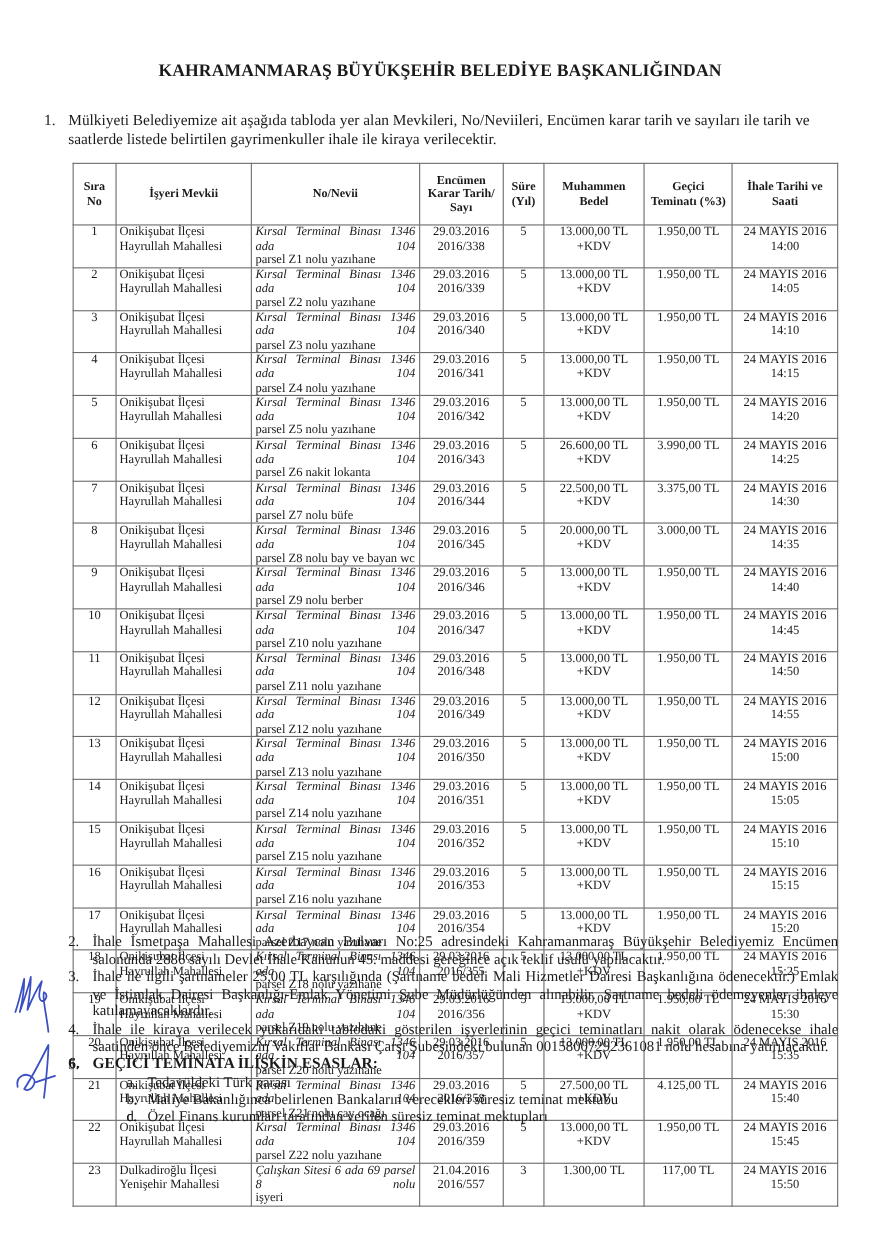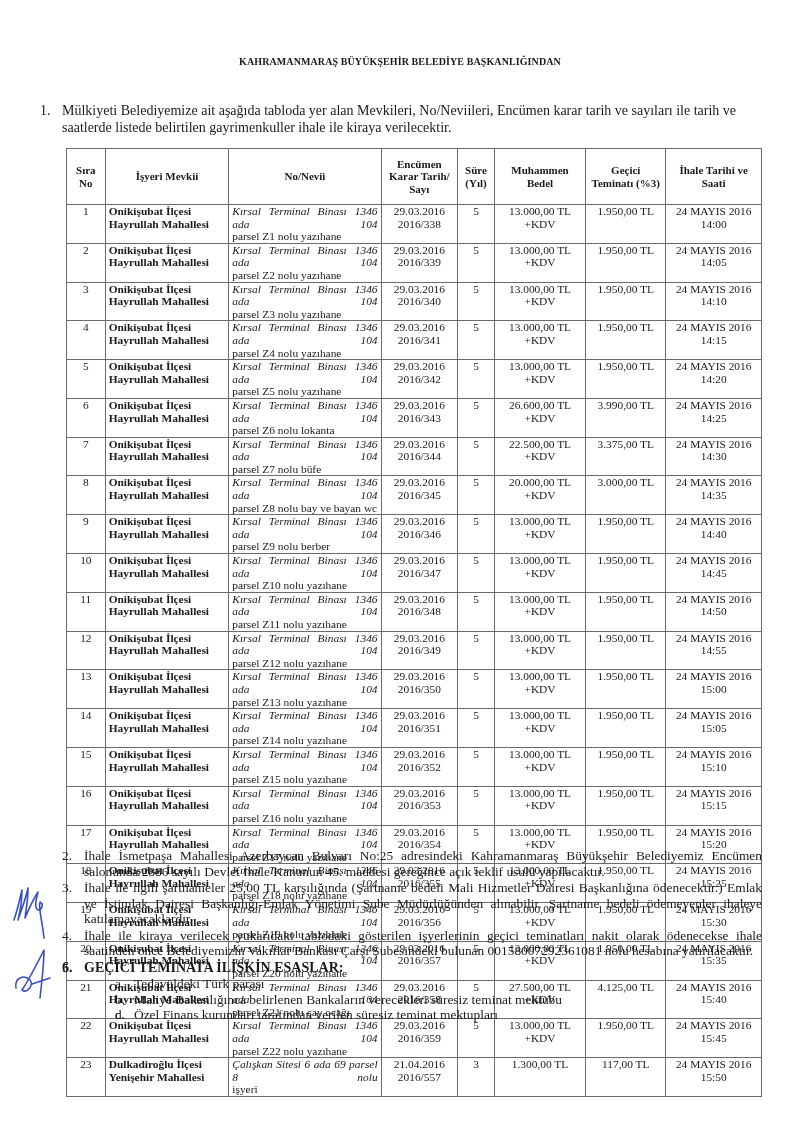--- a/index.html
+++ b/index.html
@@ -3,21 +3,21 @@
 <meta charset="utf-8">
 <style>
   html, body { margin: 0; padding: 0; background: #ffffff; }
   body {
     width: 800px; height: 1131px; position: relative; overflow: hidden;
     font-family: "Liberation Serif", serif; color: #1a1a1a;
   }
   .page { position: absolute; left: 0; top: 0; width: 800px; height: 1131px; }
   .title {
     position: absolute; left: 0; width: 800px; text-align: center;
-    font-weight: bold; font-size: 10px; letter-spacing: 0.1px;
+    font-weight: bold; font-size: 16px; letter-spacing: 0.1px;
   }
   .title.l1 { top: 56px; }
   .title.l2 { top: 72px; }
   .intro {
     position: absolute; left: 40px; top: 102px; width: 720px;
     font-size: 14px; line-height: 17px;
   }
   .intro .num { position: absolute; left: 0; top: 0; }
   .intro .txt { position: absolute; left: 22px; top: 0; width: 700px; }
   table.grid {
@@ -26,21 +26,21 @@
   }
   table.grid th, table.grid td {
     border: 1px solid #6b6b6b; padding: 0 3px; vertical-align: top;
   }
   table.grid th {
     font-weight: bold; text-align: center; vertical-align: middle;
     height: 55px; font-size: 11px; line-height: 12.5px;
   }
   table.grid td { height: 25px; }
   .c-no { width: 32px; text-align: center; }
-  .c-loc { width: 118px; font-weight: bold; }
+  .c-loc { width: 118px; }
   .c-nev { width: 148px; margin-left: 25px; }
   .c-kar { width: 70px; text-align: center; }
   .c-sur { width: 30px; text-align: center; }
   .c-bed { width: 85px; text-align: center; }
   .c-tem { width: 74px; text-align: center; }
   .c-iha { width: 90px; text-align: center; }
   td.c-nev span.l1 { display: block; text-align: justify; text-align-last: justify; font-style: italic; }
   td span { display: block; }
   .items {
     position: absolute; left: 62px; top: 848px; width: 700px;
@@ -239,21 +239,21 @@
         <tr>
           <td class="c-no">
             <span>6</span>
           </td>
           <td class="c-loc">
             <span>Onikişubat İlçesi</span>
             <span>Hayrullah Mahallesi</span>
           </td>
           <td class="c-nev">
             <span class="l1">Kırsal Terminal Binası 1346 ada 104</span>
-            <span>parsel Z6 nolu lokanta</span>
+            <span>parsel Z6 nakit lokanta</span>
           </td>
           <td class="c-kar">
             <span>29.03.2016</span>
             <span>2016/343</span>
           </td>
           <td class="c-sur">
             <span>5</span>
           </td>
           <td class="c-bed">
             <span>26.600,00 TL</span>

